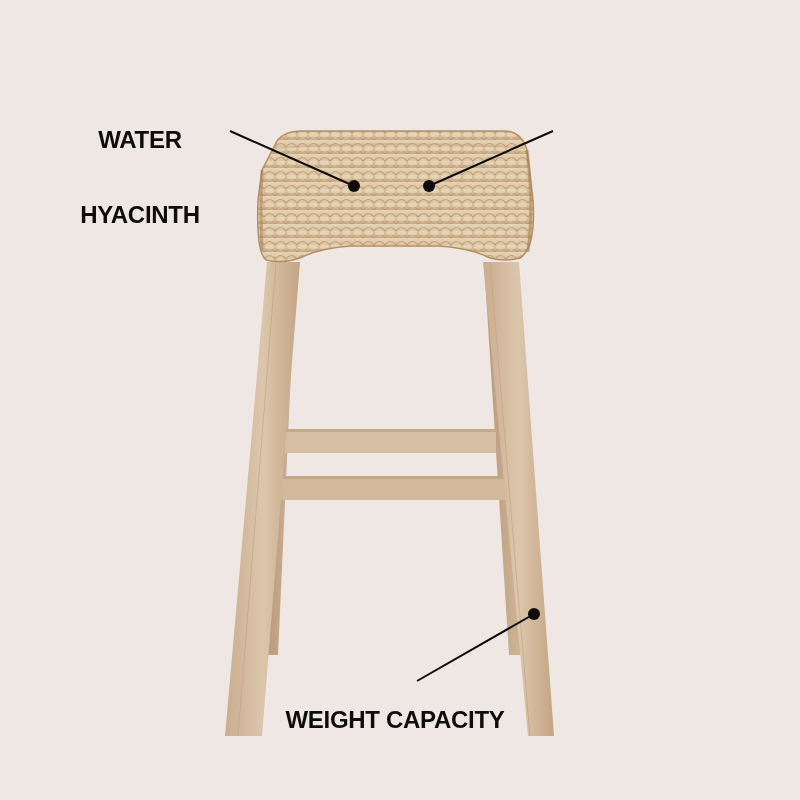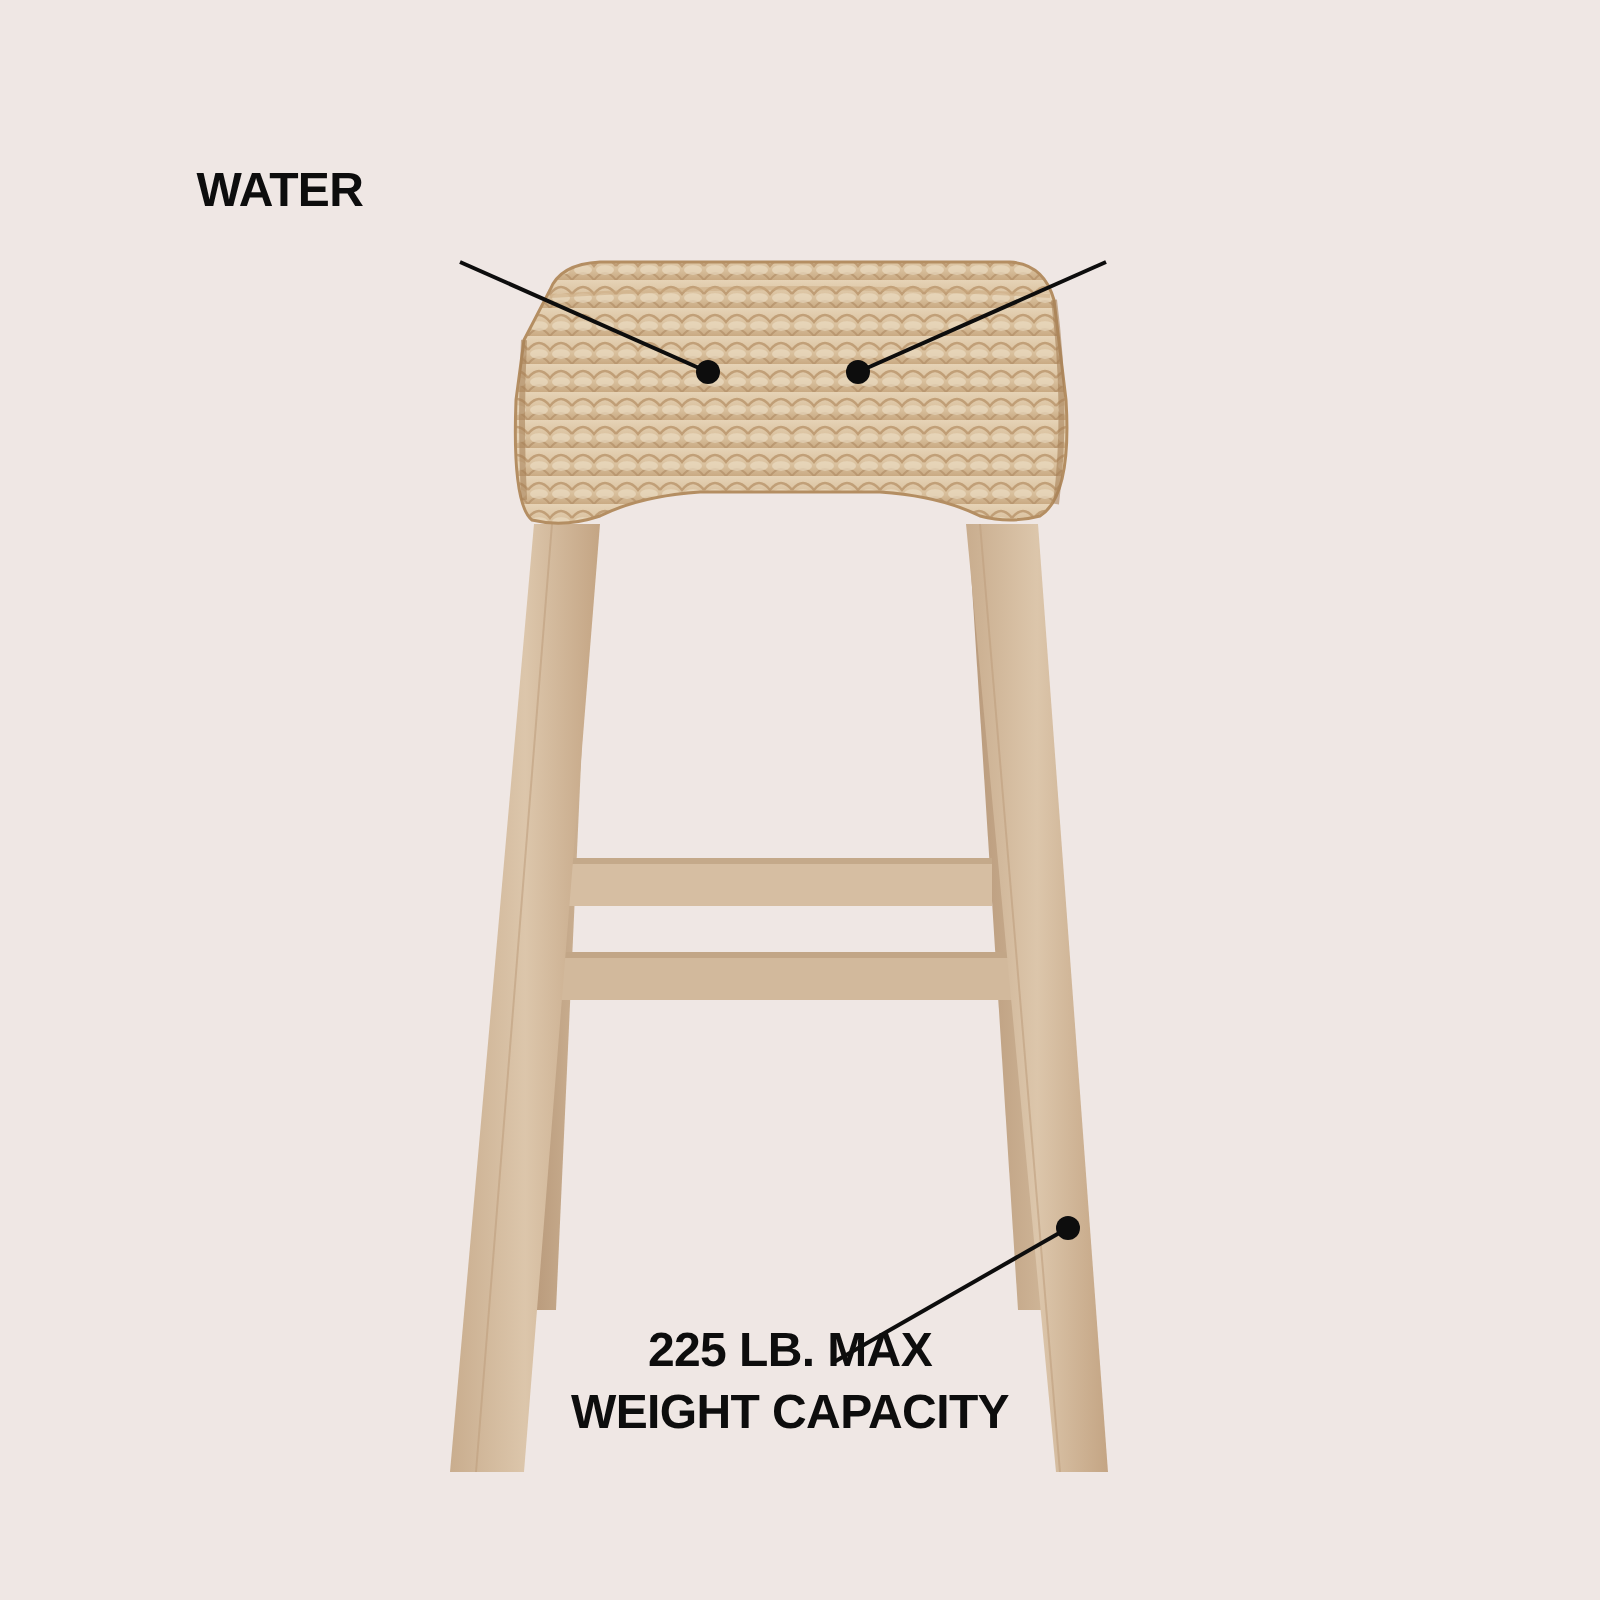--- a/index.html
+++ b/index.html
@@ -1,19 +1,19 @@
 <!DOCTYPE html>
 <html><head>
 <meta charset="utf-8">
 <style>
   html, body { margin: 0; padding: 0; }
   body { width: 800px; height: 800px; background: #efe7e4; position: relative; overflow: hidden; font-family: "Liberation Sans", sans-serif; }
   .canvas { position: absolute; left: 0; top: 0; width: 800px; height: 800px; }
   .label { position: absolute; text-align: center; font-weight: bold; color: #0d0d0d; font-size: 24px; line-height: 31px; letter-spacing: -0.3px; }
-  .label span { display: block; white-space: nowrap; }
+  .label span { display: block; white-space: nowrap; margin-top: 44px; }
   #lbl-water { left: 60px; top: 80px; width: 160px; }
   #lbl-foam { left: 560px; top: 80px; width: 150px; }
   #lbl-weight { left: 260px; top: 660px; width: 270px; }
 </style>
 </head>
 <body>
 
 <div class="canvas">
   <svg width="800" height="800" viewBox="0 0 800 800">
     <defs>
@@ -67,18 +67,18 @@
       <circle cx="429" cy="186" r="6" fill="#0d0d0d"></circle>
     </g>
     <g>
       <line x1="417" y1="681" x2="534" y2="614" stroke="#0d0d0d" stroke-width="2"></line>
       <circle cx="534" cy="614" r="6" fill="#0d0d0d"></circle>
     </g>
   </svg>
 
   <div class="label" id="lbl-water">
     <span>WATER</span>
+    <span>HYACINTH</span>
   </div>
   <div class="label" id="lbl-weight">
-    <span>225 LB. MAX</span>
     <span>WEIGHT CAPACITY</span>
   </div>
 </div>
 
 </body></html>

